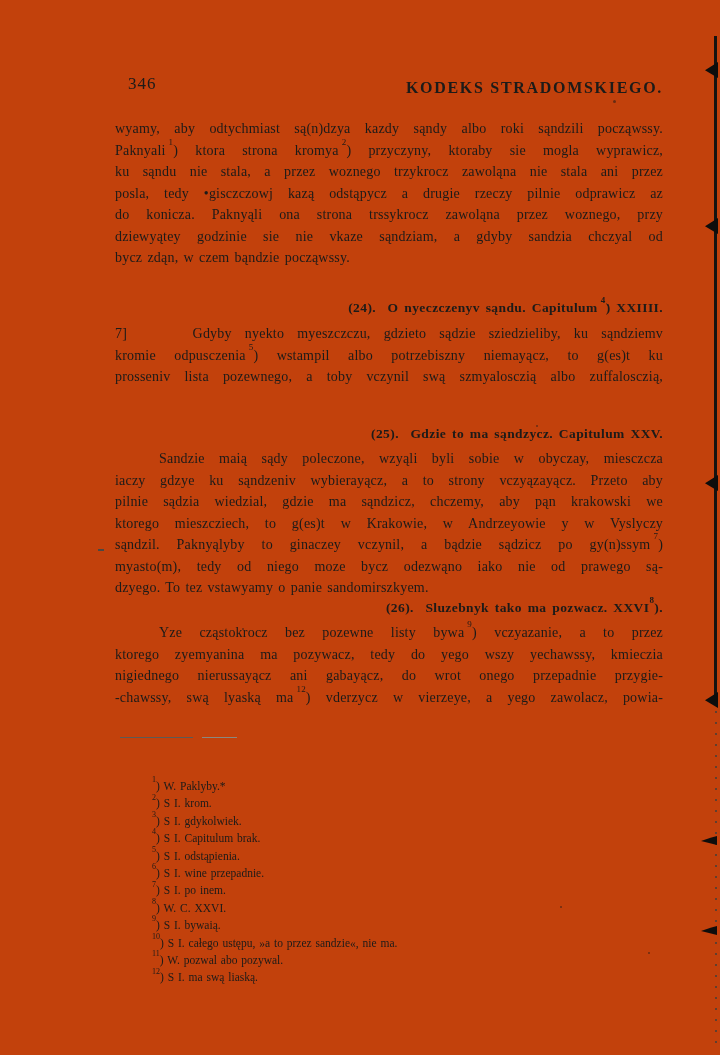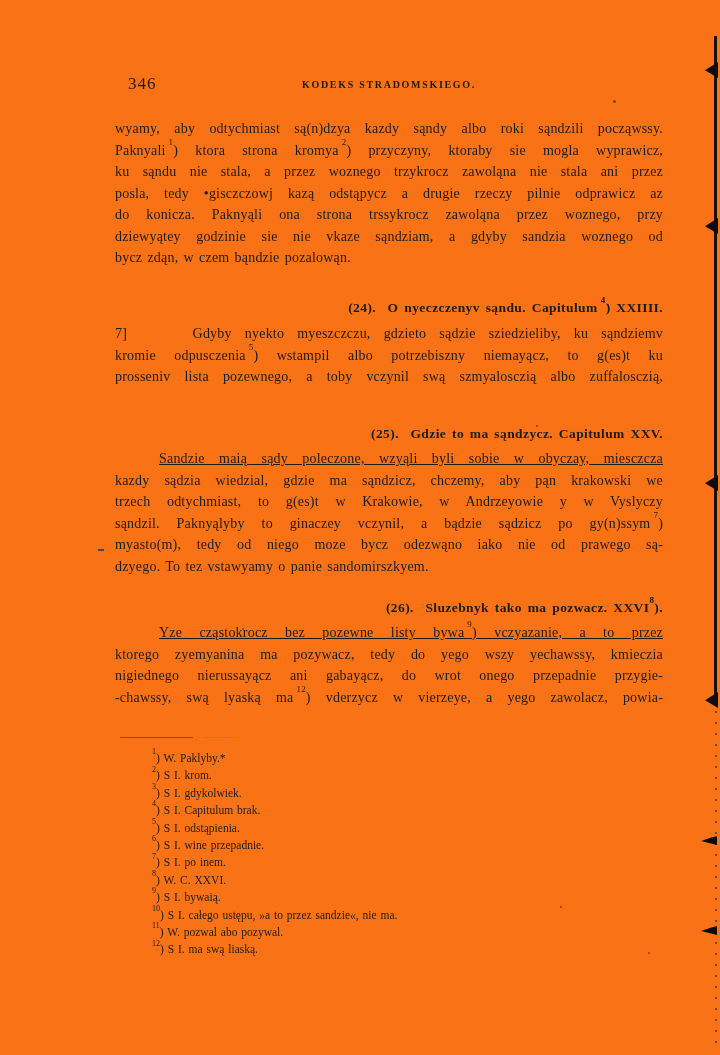--- a/index.html
+++ b/index.html
@@ -1,29 +1,29 @@
 <!DOCTYPE html>
 <html><head>
 <meta charset="utf-8">
 <style>
   html,body{margin:0;padding:0;background:#e8e6e1;}
-  .page{position:relative;width:720px;height:1055px;background:#f97316;overflow:hidden;
+  .page{position:relative;width:720px;height:1055px;background:#c2410c;overflow:hidden;
         font-family:"Liberation Serif","DejaVu Serif",serif;color:#1c1b19;}
   .col{position:absolute;left:115px;width:548px;}
   .pageno{position:absolute;left:128px;top:74px;font-size:17px;letter-spacing:1px;}
-  .runtitle{position:absolute;left:115px;top:79px;width:548px;text-align:center;
-            font-size:10px;font-weight:bold;letter-spacing:1.7px;}
+  .runtitle{position:absolute;left:115px;top:79px;width:548px;text-align:right;
+            font-size:16px;font-weight:bold;letter-spacing:1.7px;}
   .para{font-size:14px;line-height:21.5px;letter-spacing:.2px;word-spacing:1.5px;}
   .line{text-align:justify;text-align-last:justify;}
   .line.last{text-align-last:left;}
   .para.last-justify .line.last{text-align-last:justify;}
-  .para.indent .line.first{text-indent:44px;text-decoration:underline;}
+  .para.indent .line.first{text-indent:44px;}
   .heading{font-size:13.5px;font-weight:bold;text-align:right;letter-spacing:.4px;word-spacing:2px;}
   sup{font-size:9px;line-height:0;position:relative;top:-4px;}
-  .footnotes{font-size:11.5px;line-height:17.4px;word-spacing:1px;}
+  .footnotes{font-size:11.5px;line-height:17.4px;word-spacing:1px;margin-top:28px;}
   .footnotes .line{text-align:left;text-align-last:left;padding-left:37px;}
   .footnotes sup{font-size:8px;top:-3px;}
   .fnrule{position:absolute;left:120px;top:737px;width:117px;height:1px;
           background:linear-gradient(to right,#5c5a55 0 62%,transparent 62% 70%,#8a8880 70%);}
   .edge-line{position:absolute;left:714px;top:36px;width:3px;height:664px;background:#141311;}
   .edge-faint{position:absolute;left:715px;top:700px;width:2px;height:345px;opacity:.75;
               background:repeating-linear-gradient(to bottom,#403e3a 0 2px,transparent 2px 11px);}
   .blob{position:absolute;left:705px;width:13px;height:16px;background:#0e0d0c;
         clip-path:polygon(100% 0,100% 100%,55% 78%,0 52%,58% 22%);}
   .blob.small{width:16px;height:9px;left:701px;clip-path:polygon(100% 0,100% 100%,0 55%,60% 20%);}
@@ -37,36 +37,37 @@
 
   <div class="pageno">346</div>
   <div class="runtitle">KODEKS STRADOMSKIEGO.</div>
 
   <div class="col para" style="top:118px">
       <div class="line first">wyamy, aby odtychmiast są(n)dzya kazdy sąndy albo roki sąndzili począwssy.</div>
       <div class="line">Paknyali <sup>1</sup>) ktora strona kromya <sup>2</sup>) przyczyny, ktoraby sie mogla wyprawicz,</div>
       <div class="line">ku sąndu nie stala, a przez woznego trzykrocz zawoląna nie stala ani przez</div>
       <div class="line">posla, tedy •gisczczowj kazą odstąpycz a drugie rzeczy pilnie odprawicz az</div>
       <div class="line">do konicza. Paknyąli ona strona trssykrocz zawoląna przez woznego, przy</div>
-      <div class="line">dziewyątey godzinie sie nie vkaze sąndziam, a gdyby sandzia woznego od</div>
-      <div class="line last">bycz zdąn, w czem bąndzie pozalowąn.</div>
+      <div class="line">dziewyątey godzinie sie nie vkaze sąndziam, a gdyby sandzia chczyal od</div>
+      <div class="line last">bycz zdąn, w czem bąndzie począwssy.</div>
     </div>
 
   <div class="col heading" style="top:300px">(24).&nbsp;&nbsp;O nyeczczenyv sąndu. Capitulum <sup>4</sup>) XXIIII.</div>
   <div class="col para last-justify" style="top:323px">
       <div class="line first">7]&nbsp;&nbsp;&nbsp;&nbsp;&nbsp;Gdyby nyekto myeszczczu, gdzieto sądzie sziedzieliby, ku sąndziemv</div>
       <div class="line">kromie odpusczenia <sup>5</sup>) wstampil albo potrzebiszny niemayącz, to g(es)t ku</div>
       <div class="line">prosseniv lista pozewnego, a toby vczynil swą szmyalosczią albo zuffalosczią,</div>
     </div>
 
   <div class="col heading" style="top:426px">(25).&nbsp;&nbsp;Gdzie to ma sąndzycz. Capitulum XXV.</div>
   <div class="col para indent" style="top:448px">
       <div class="line first">Sandzie maią sądy poleczone, wzyąli byli sobie w obyczay, miesczcza</div>
-      <div class="line">kazdy sądzia wiedzial, gdzie ma sąndzicz, chczemy, aby pąn krakowski we</div>
-      <div class="line">trzech odtychmiast, to g(es)t w Krakowie, w Andrzeyowie y w Vyslyczy</div>
+      <div class="line">iaczy gdzye ku sąndzeniv wybierayącz, a to strony vczyązayącz. Przeto aby</div>
+      <div class="line">pilnie sądzia wiedzial, gdzie ma sąndzicz, chczemy, aby pąn krakowski we</div>
+      <div class="line">ktorego mieszcziech, to g(es)t w Krakowie, w Andrzeyowie y w Vyslyczy</div>
       <div class="line">sąndzil. Paknyąlyby to ginaczey vczynil, a bądzie sądzicz po gy(n)ssym <sup>7</sup>)</div>
       <div class="line">myasto(m), tedy od niego moze bycz odezwąno iako nie od prawego są-</div>
       <div class="line last">dzyego. To tez vstawyamy o panie sandomirszkyem.</div>
     </div>
 
   <div class="col heading" style="top:600px">(26).&nbsp;&nbsp;Sluzebnyk tako ma pozwacz. XXVI<sup>8</sup>).</div>
   <div class="col para indent last-justify" style="top:622px">
       <div class="line first">Yze cząstokrocz bez pozewne listy bywa <sup>9</sup>) vczyazanie, a to przez</div>
       <div class="line">ktorego zyemyanina ma pozywacz, tedy do yego wszy yechawssy, kmieczia</div>
       <div class="line">nigiednego nierussayącz ani gabayącz, do wrot onego przepadnie przygie-</div>

